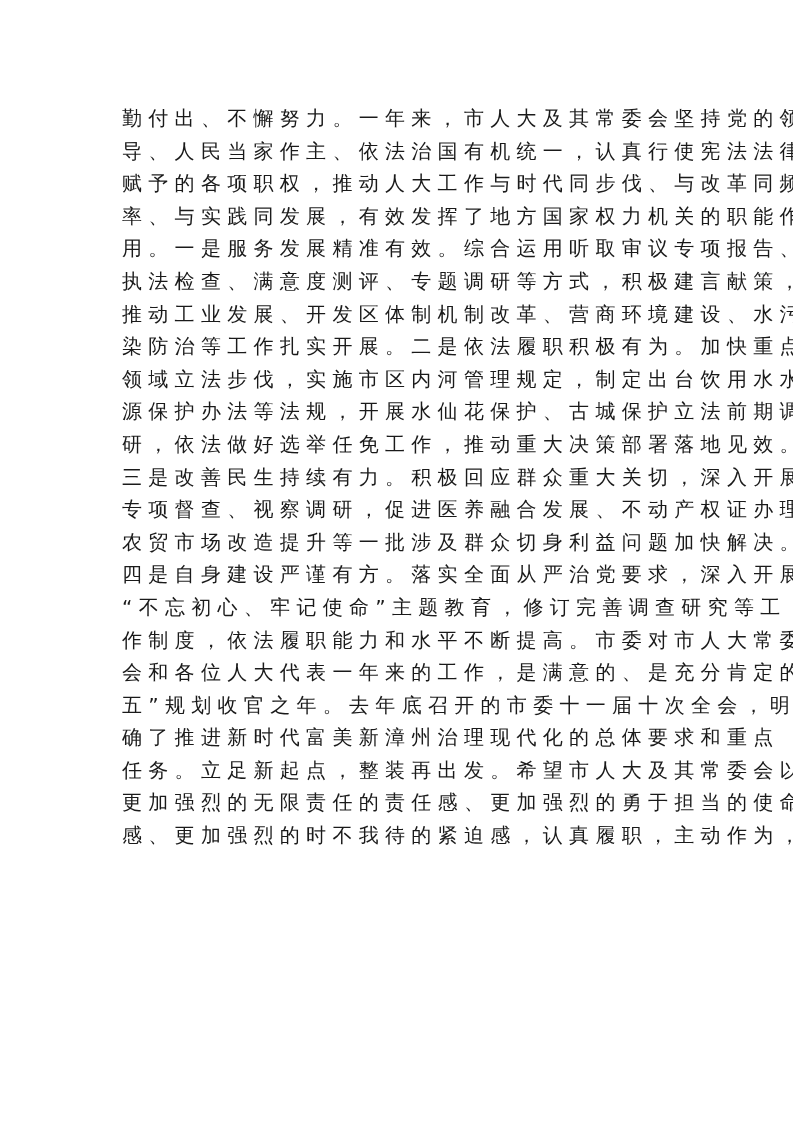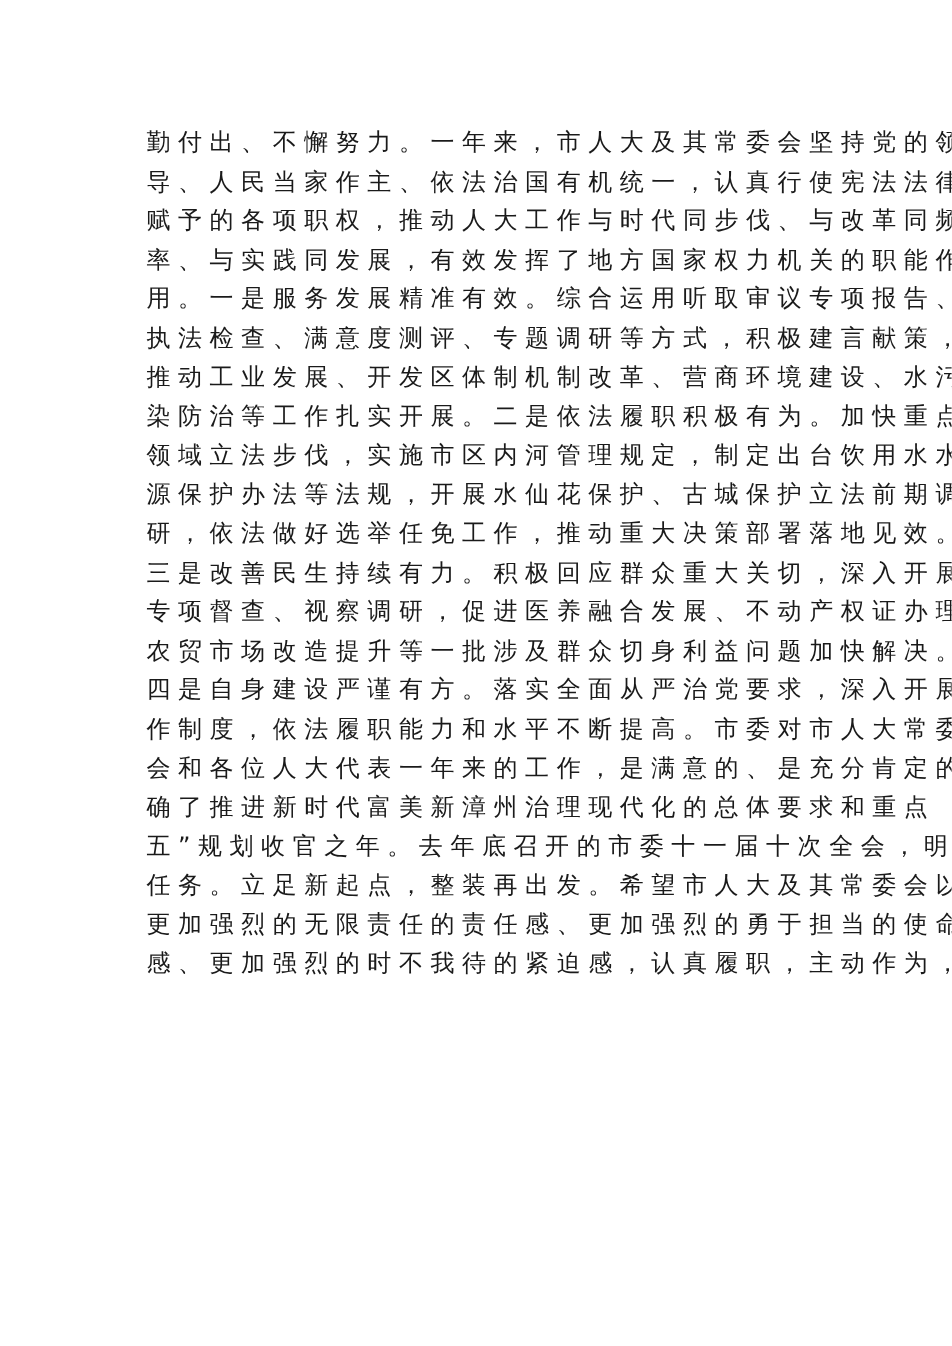--- a/index.html
+++ b/index.html
@@ -55,24 +55,25 @@
       <span class="line">执法检查、满意度测评、专题调研等方式，积极建言献策，</span>
       <span class="line">推动工业发展、开发区体制机制改革、营商环境建设、水污</span>
       <span class="line">染防治等工作扎实开展。二是依法履职积极有为。加快重点</span>
       <span class="line">领域立法步伐，实施市区内河管理规定，制定出台饮用水水</span>
       <span class="line">源保护办法等法规，开展水仙花保护、古城保护立法前期调</span>
       <span class="line">研，依法做好选举任免工作，推动重大决策部署落地见效。</span>
       <span class="line">三是改善民生持续有力。积极回应群众重大关切，深入开展</span>
       <span class="line">专项督查、视察调研，促进医养融合发展、不动产权证办理、</span>
       <span class="line">农贸市场改造提升等一批涉及群众切身利益问题加快解决。</span>
       <span class="line">四是自身建设严谨有方。落实全面从严治党要求，深入开展</span>
+      <span class="line">“不忘初心、牢记使命”主题教育，修订完善调查研究等工</span>
       <span class="line">作制度，依法履职能力和水平不断提高。市委对市人大常委</span>
       <span class="line">会和各位人大代表一年来的工作，是满意的、是充分肯定的。</span>
     </div>
     <div>
+      <span class="line">五”规划收官之年。去年底召开的市委十一届十次全会，明</span>
       <span class="line">确了推进新时代富美新漳州治理现代化的总体要求和重点</span>
-      <span class="line">五”规划收官之年。去年底召开的市委十一届十次全会，明</span>
       <span class="line">任务。立足新起点，整装再出发。希望市人大及其常委会以</span>
       <span class="line">更加强烈的无限责任的责任感、更加强烈的勇于担当的使命</span>
       <span class="line">感、更加强烈的时不我待的紧迫感，认真履职，主动作为，</span>
     </div>
   </div>
 </div>
 
 </body></html>

